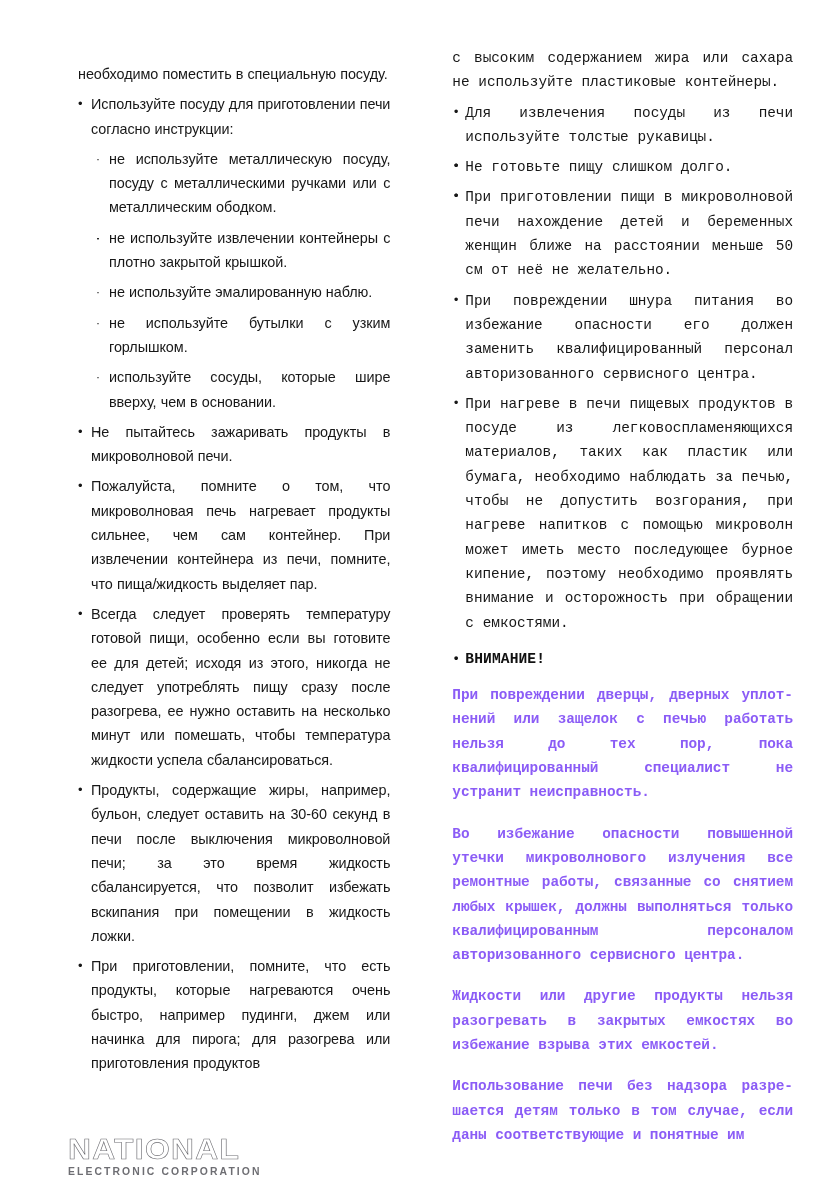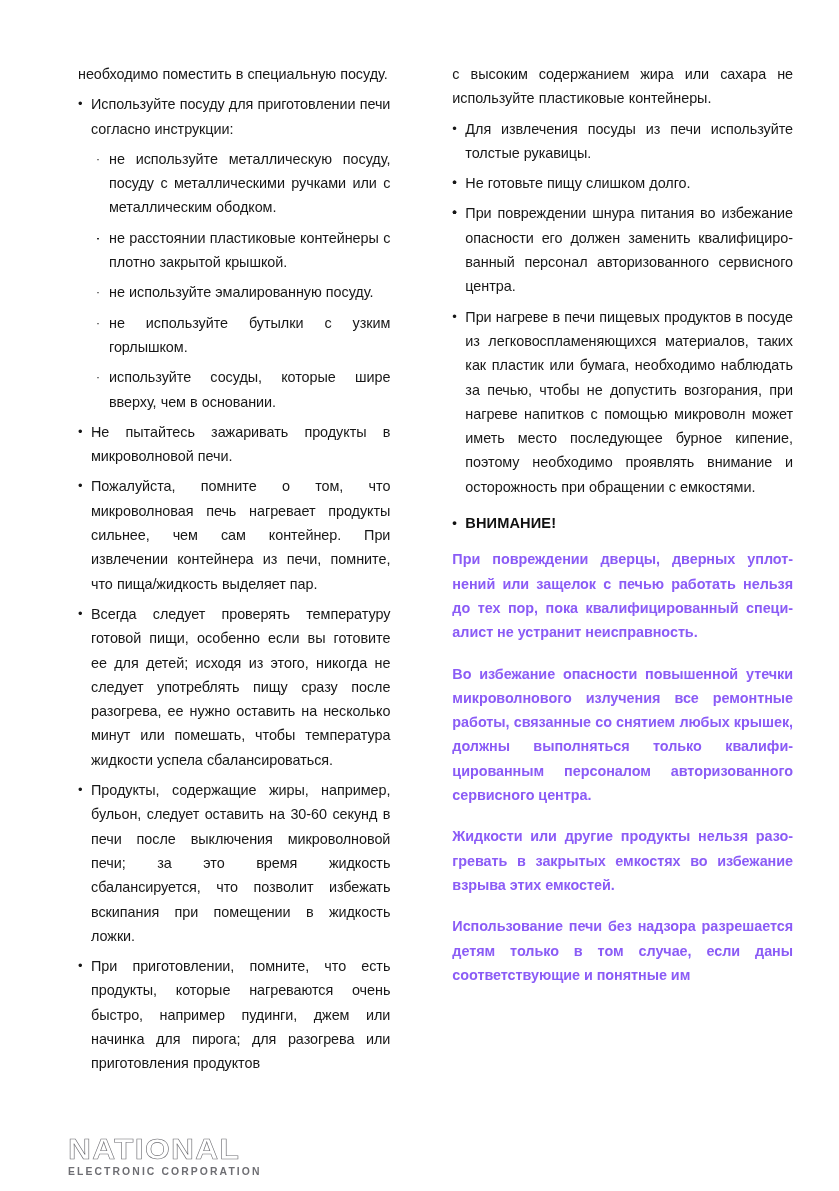--- a/index.html
+++ b/index.html
@@ -36,21 +36,22 @@
   .col {
     position: relative;
     box-sizing: border-box;
   }
   .col-left {
     width: 420px;
     padding: 62px 22px 0 78px;
   }
   .col-right {
     width: 419px;
-    padding: 62px 46px 0 24px;
+    padding: 46px 46px 0 24px;
+    font-family: Liberation Mono, monospace;
   }
 
   
   .blk {
     position: relative;
     font-size: 14.4px;
     line-height: 24.3px;
     text-align: justify;
     text-justify: inter-word;
     letter-spacing: -0.05px;
@@ -168,38 +169,38 @@
 
 <div class="page">
 
   <div class="columns">
     <div class="col col-left" id="left-column">
         <div class="blk cont"><span>необходимо поместить в специальную посуду.</span></div>
         <div class="blk b1"><span class="bullet">•</span><span>Используйте посуду для приготовлении печи со­гласно инструкции:</span></div>
         <div class="blk b2"><span class="bullet">·</span><span>не используйте металлическую посуду, посуду с металлическими ручками или с металличе­ским ободком.</span></div>
         <div class="blk b2"><span class="bullet">·</span></div>
         <div class="blk b2"><span class="bullet">·</span></div>
-        <div class="blk b2"><span class="bullet">·</span><span>не расстоянии пластиковые контейнеры с плотно закрытой крышкой.</span></div>
-        <div class="blk b2"><span class="bullet">·</span><span>не используйте эмалированную посуду.</span></div>
+        <div class="blk b2"><span class="bullet">·</span><span>не используйте извлечении контейнеры с плотно закрытой крышкой.</span></div>
+        <div class="blk b2"><span class="bullet">·</span><span>не используйте эмалированную наблю.</span></div>
         <div class="blk b2"><span class="bullet">·</span><span>не используйте бутылки с узким горлышком.</span></div>
         <div class="blk b2"><span class="bullet">·</span><span>используйте сосуды, которые шире вверху, чем в основании.</span></div>
         <div class="blk b2"><span class="bullet">·</span></div>
         <div class="blk b1"><span class="bullet">•</span><span>Не пытайтесь зажаривать продукты в микровол­новой печи.</span></div>
         <div class="blk b1"><span class="bullet">•</span><span>Пожалуйста, помните о том, что микроволно­вая печь нагревает продукты сильнее, чем сам контейнер. При извлечении контейнера из печи, помните, что пища/жидкость выделяет пар.</span></div>
         <div class="blk b1"><span class="bullet">•</span><span>Всегда следует проверять температуру готовой пищи, особенно если вы готовите ее для детей; исходя из этого, никогда не следует употреблять пищу сразу после разогрева, ее нужно оставить на несколько минут или помешать, чтобы темпе­ратура жидкости успела сбалансироваться.</span></div>
         <div class="blk b1"><span class="bullet">•</span><span>Продукты, содержащие жиры, например, бульон, следует оставить на 30-60 секунд в печи после выключения микроволновой печи; за это время жидкость сбалансируется, что позволит избежать вскипания при помещении в жидкость ложки.</span></div>
         <div class="blk b1"><span class="bullet">•</span><span>При приготовлении, помните, что есть продук­ты, которые нагреваются очень быстро, напри­мер пудинги, джем или начинка для пирога; для разогрева или приготовления продуктов</span></div>
       </div>
     <div class="col col-right" id="right-column">
         <div class="blk cont"><span>с высоким содержанием жира или сахара не используйте пластиковые контейнеры.</span></div>
         <div class="blk b1"><span class="bullet">•</span><span>Для извлечения посуды из печи используйте тол­стые рукавицы.</span></div>
         <div class="blk b1"><span class="bullet">•</span></div>
         <div class="blk b1"><span class="bullet">•</span><span>Не готовьте пищу слишком долго.</span></div>
         <div class="blk b1"><span class="bullet">•</span></div>
-        <div class="blk b1"><span class="bullet">•</span></div>
+        <div class="blk b1"><span class="bullet">•</span><span>При приготовлении пищи в микроволновой печи нахождение детей и беременных жен­щин ближе на расстоянии меньше 50 см от неё не желательно.</span></div>
         <div class="blk b1"><span class="bullet">•</span><span>При повреждении шнура питания во избежание опасности его должен заменить квалифициро­ванный персонал авторизованного сервисного центра.</span></div>
         <div class="blk b1"><span class="bullet">•</span><span>При нагреве в печи пищевых продуктов в посуде из легковоспламеняющихся материалов, таких как пластик или бумага, необходимо наблю­дать за печью, чтобы не допустить возгорания, при нагреве напитков с помощью микроволн может иметь место последующее бурное кипе­ние, поэтому необходимо проявлять внимание и осторожность при обращении с емкостями.</span></div>
         <div class="warn-head"><span class="bullet">•</span><span>ВНИМАНИЕ!</span></div>
         <div class="warn"><span>При повреждении дверцы, дверных уплот­нений или защелок с печью работать нельзя до тех пор, пока квалифицированный специ­алист не устранит неисправность.</span></div>
         <div class="warn"><span>Во избежание опасности повышенной утечки микроволнового излучения все ремонтные работы, связанные со снятием любых кры­шек, должны выполняться только квалифи­цированным персоналом авторизованного сервисного центра.</span></div>
         <div class="warn"><span>Жидкости или другие продукты нельзя разо­гревать в закрытых емкостях во избежание взрыва этих емкостей.</span></div>
         <div class="warn"><span>Использование печи без надзора разре­шается детям только в том случае, если даны соответствующие и понятные им</span></div>
       </div>
   </div>
 

